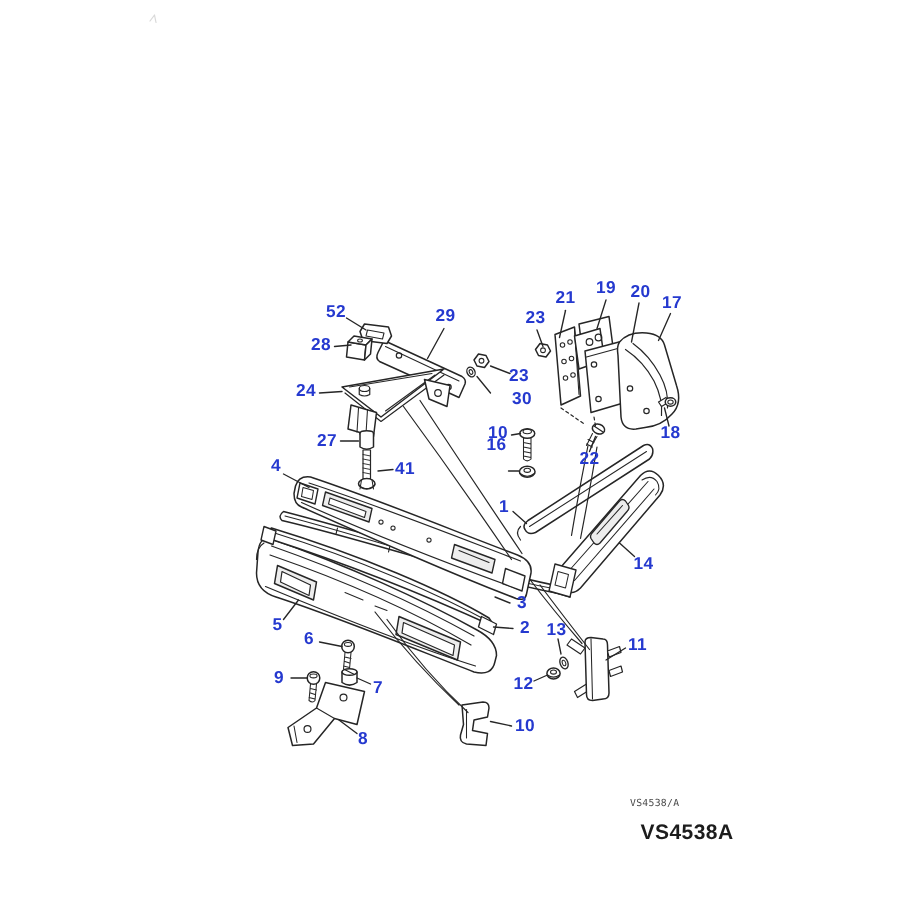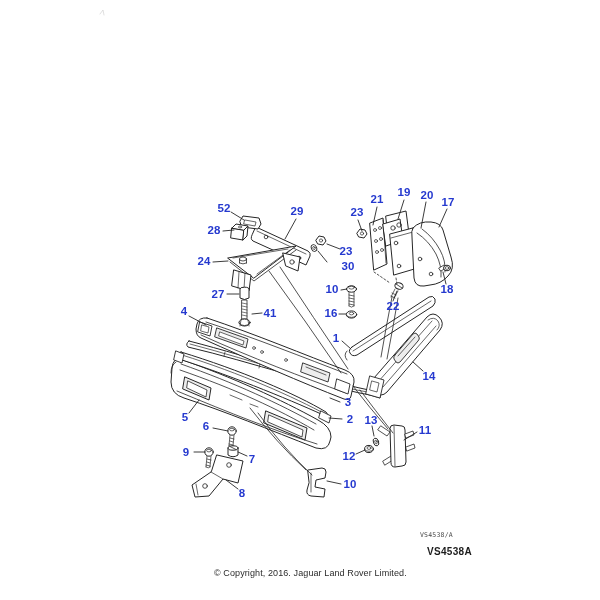--- a/index.html
+++ b/index.html
@@ -17,21 +17,21 @@
     white-space:nowrap;
     line-height:1;
   }
   .code-small{
     position:absolute;left:420px;top:503px;
     font-family:"DejaVu Sans Mono",monospace;
     font-size:6.5px;color:#4a4a4a;letter-spacing:.2px;margin-top:28px;
   }
   .code-main{
     position:absolute;left:427px;top:546px;
-    font-size:10px;font-weight:600;color:#1c1c1c;letter-spacing:.3px;
+    font-size:14px;font-weight:600;color:#1c1c1c;letter-spacing:.3px;
   }
   .copyright{
     position:absolute;left:214px;top:568px;
     font-size:9px;color:#2c2c2c;letter-spacing:.1px;
   }
 </style>
 </head>
 <body>
 
 <div class="stage">
@@ -305,33 +305,32 @@
   <div class="callout" style="left:206px;top:427px">6</div>
   <div class="callout" style="left:252px;top:460px">7</div>
   <div class="callout" style="left:242px;top:494px">8</div>
   <div class="callout" style="left:186px;top:453px">9</div>
   <div class="callout" style="left:350px;top:485px">10</div>
   <div class="callout" style="left:425px;top:431px">11</div>
   <div class="callout" style="left:349px;top:457px">12</div>
   <div class="callout" style="left:371px;top:421px">13</div>
   <div class="callout" style="left:429px;top:377px">14</div>
   <div class="callout" style="left:332px;top:290px">10</div>
-  <div class="callout" style="left:331px;top:314px">16</div>
+  <div class="callout" style="left:331px;top:298px">16</div>
   <div class="callout" style="left:448px;top:203px">17</div>
   <div class="callout" style="left:447px;top:290px">18</div>
   <div class="callout" style="left:404px;top:193px">19</div>
   <div class="callout" style="left:427px;top:196px">20</div>
   <div class="callout" style="left:377px;top:200px">21</div>
   <div class="callout" style="left:393px;top:307px">22</div>
   <div class="callout" style="left:357px;top:213px">23</div>
   <div class="callout" style="left:346px;top:252px">23</div>
   <div class="callout" style="left:204px;top:262px">24</div>
   <div class="callout" style="left:297px;top:212px">29</div>
   <div class="callout" style="left:270px;top:314px">41</div>
   <div class="callout" style="left:218px;top:295px">27</div>
   <div class="callout" style="left:214px;top:231px">28</div>
   <div class="callout" style="left:224px;top:209px">52</div>
   <div class="callout" style="left:348px;top:267px">30</div>
 
   <div class="code-small">VS4538/A</div>
   <div class="code-main">VS4538A</div>
-  <div class="copyright">© Copyright, 2016. Jaguar Land Rover Limited.</div>
 </div>
 
 </body></html>

